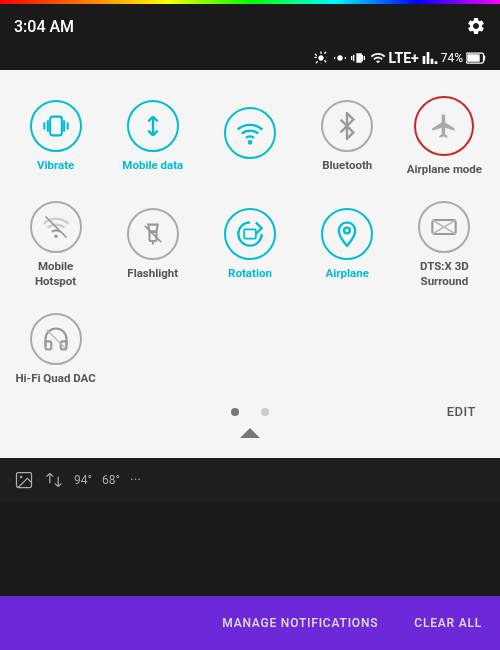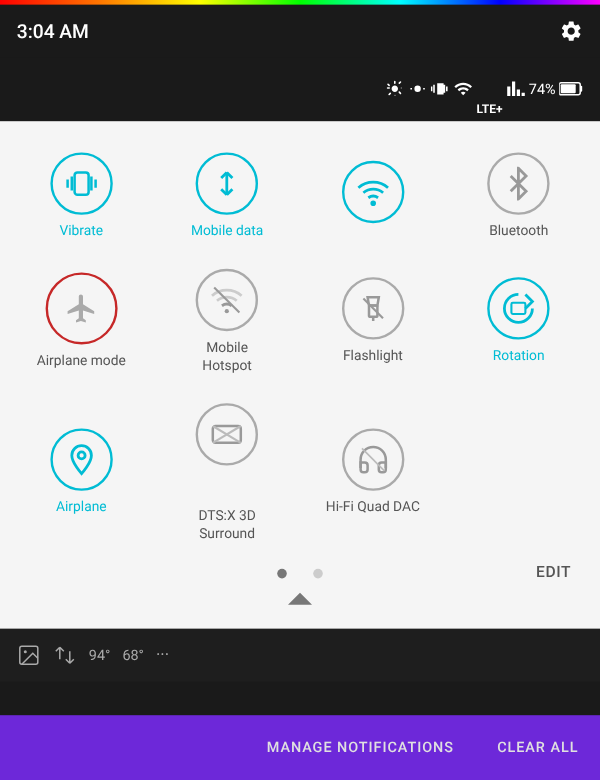--- a/index.html
+++ b/index.html
@@ -59,23 +59,24 @@
 
     
     .quick-settings {
       background: #f5f5f5;
       padding: 16px 10px 10px;
     }
 
     
     .qs-grid {
       display: grid;
-      grid-template-columns: repeat(4, 1fr);
+      grid-template-columns: repeat(5, 1fr);
       gap: 6px;
       margin-bottom: 6px;
+      font-weight: bold;
     }
 
     .qs-item {
       display: flex;
       flex-direction: column;
       align-items: center;
       justify-content: center;
       padding: 10px 4px 8px;
       background: transparent;
       cursor: pointer;
@@ -222,21 +223,21 @@
     </svg>
 
   <svg width="16" height="16" viewBox="0 0 24 24" fill="white">
       <path d="M0 15h2V9H0v6zm3 2h2V7H3v10zm16-2h2V9h-2v6zm-3 2h2V7h-2v10zM8 19h8V5H8v14z"></path>
     </svg>
 
   <svg width="16" height="16" viewBox="0 0 24 24" fill="white">
       <path d="M1 9l2 2c4.97-4.97 13.03-4.97 18 0l2-2C16.93 2.93 7.08 2.93 1 9zm8 8l3 3 3-3c-1.65-1.66-4.34-1.66-6 0zm-4-4l2 2c2.76-2.76 7.24-2.76 10 0l2-2C15.14 9.14 8.87 9.14 5 13z"></path>
     </svg>
 
-  <span style="font-size:10px;color:white;font-weight:bold;margin-top:36px;">LTE+</span>
+  <span style="font-size:14px;color:white;font-weight:bold;">LTE+</span>
 
   <svg width="16" height="16" viewBox="0 0 24 24" fill="white">
       <path d="M1 21h4V9H1v12zm6 0h4V3H7v18zm6 0h4v-8h-4v8zm6 0h4v-4h-4v4z"></path>
     </svg>
   <span style="font-size:12px;color:white;">74%</span>
 
   <svg width="20" height="12" viewBox="0 0 24 14" fill="white">
       <rect x="0" y="1" width="21" height="12" rx="2" ry="2" stroke="white" stroke-width="1.5" fill="none"></rect>
       <rect x="21" y="4" width="2" height="6" rx="1" fill="white"></rect>
       <rect x="1.5" y="2.5" width="15" height="9" rx="1" fill="white"></rect>
@@ -352,21 +353,21 @@
     </div>
 
     <div class="qs-item inactive">
       <div class="qs-icon-wrap inactive">
         <svg class="qs-svg" viewBox="0 0 24 24" fill="none" stroke="#999" stroke-width="1.8">
           <rect x="2" y="6" width="20" height="12" rx="2"></rect>
           <line x1="2" y1="6" x2="22" y2="18" stroke="#bbb" stroke-width="1.5"></line>
           <line x1="22" y1="6" x2="2" y2="18" stroke="#bbb" stroke-width="1.5"></line>
         </svg>
       </div>
-      <span class="qs-label inactive" style="white-space:pre-line;text-align:center;margin-top:28px;">DTS:X 3D
+      <span class="qs-label inactive" style="white-space:pre-line;text-align:center;">DTS:X 3D
 Surround</span>
     </div>
 
     <div class="qs-item inactive">
       <div class="qs-icon-wrap inactive">
         <svg class="qs-svg" viewBox="0 0 24 24" fill="none" stroke="#999" stroke-width="1.8">
           <path d="M3 18v-6a9 9 0 0118 0v6"></path>
           <path d="M21 19a2 2 0 01-2 2h-1a2 2 0 01-2-2v-3a2 2 0 012-2h3v5z"></path>
           <path d="M3 19a2 2 0 002 2h1a2 2 0 002-2v-3a2 2 0 00-2-2H3v5z"></path>
 

